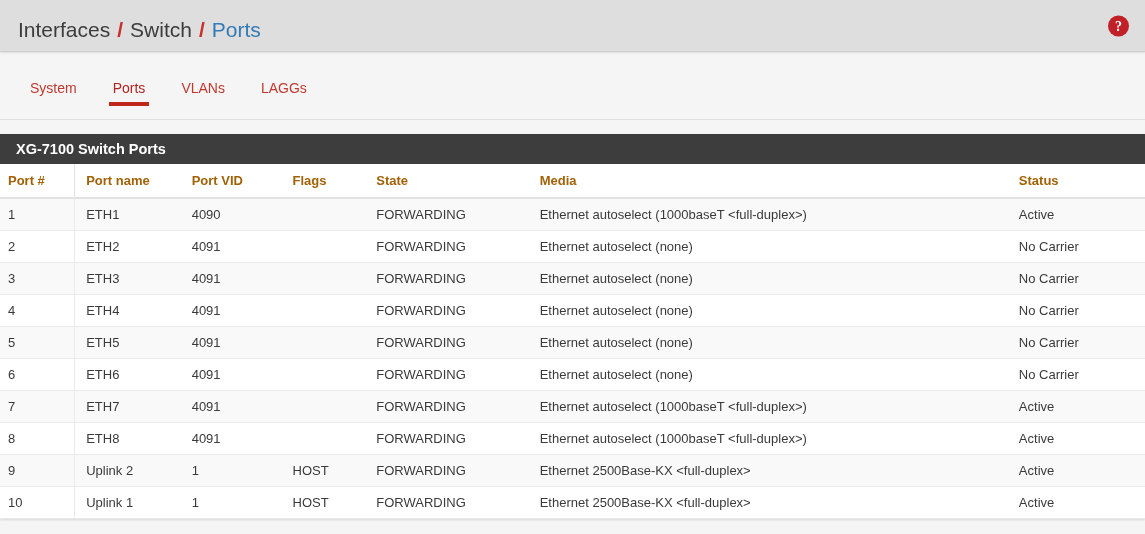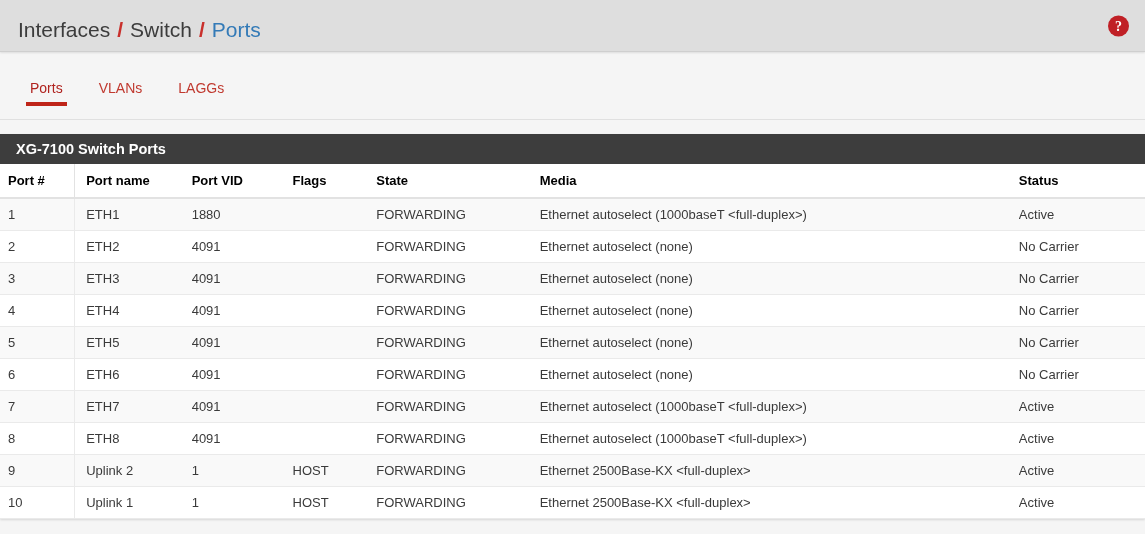--- a/index.html
+++ b/index.html
@@ -103,21 +103,21 @@
   
   table.ports {
     width: 100%;
     border-collapse: collapse;
     table-layout: fixed;
   }
   table.ports th {
     text-align: left;
     font-size: 13px;
     font-weight: bold;
-    color: #000000;
+    color: #a16207;
     padding: 9px 12px 9px 0;
     border-bottom: 2px solid #e2e2e2;
     background: #ffffff;
     white-space: nowrap;
   }
   table.ports td {
     font-size: 13px;
     color: #3a3a3a;
     padding: 8px 6px 8px 0;
     border-bottom: 1px solid #eaeaea;
@@ -150,20 +150,21 @@
     <span class="crumb">Interfaces</span>
     <span class="crumb-sep">/</span>
     <span class="crumb">Switch</span>
     <span class="crumb-sep">/</span>
     <span class="crumb link">Ports</span>
   </div>
   <div class="help-btn">?</div>
 </div>
 
 <div class="tab-bar">
+  <div class="tab">System</div>
   <div class="tab active">Ports</div>
   <div class="tab">VLANs</div>
   <div class="tab">LAGGs</div>
 </div>
 
 <div class="panel">
   <div class="panel-heading">XG-7100 Switch Ports</div>
 
   <table class="ports">
     <thead>
@@ -174,21 +175,21 @@
         <th class="col-flags">Flags</th>
         <th class="col-state">State</th>
         <th class="col-media">Media</th>
         <th class="col-status">Status</th>
       </tr>
     </thead>
     <tbody id="ports-body">
         <tr>
           <td class="col-num">1</td>
           <td class="col-name">ETH1</td>
-          <td class="col-vid">1880</td>
+          <td class="col-vid">4090</td>
           <td class="col-flags"></td>
           <td class="col-state">FORWARDING</td>
           <td class="col-media">Ethernet autoselect (1000baseT &lt;full-duplex&gt;)</td>
           <td class="col-status status-active">Active</td>
         </tr>
         <tr>
           <td class="col-num">2</td>
           <td class="col-name">ETH2</td>
           <td class="col-vid">4091</td>
           <td class="col-flags"></td>

